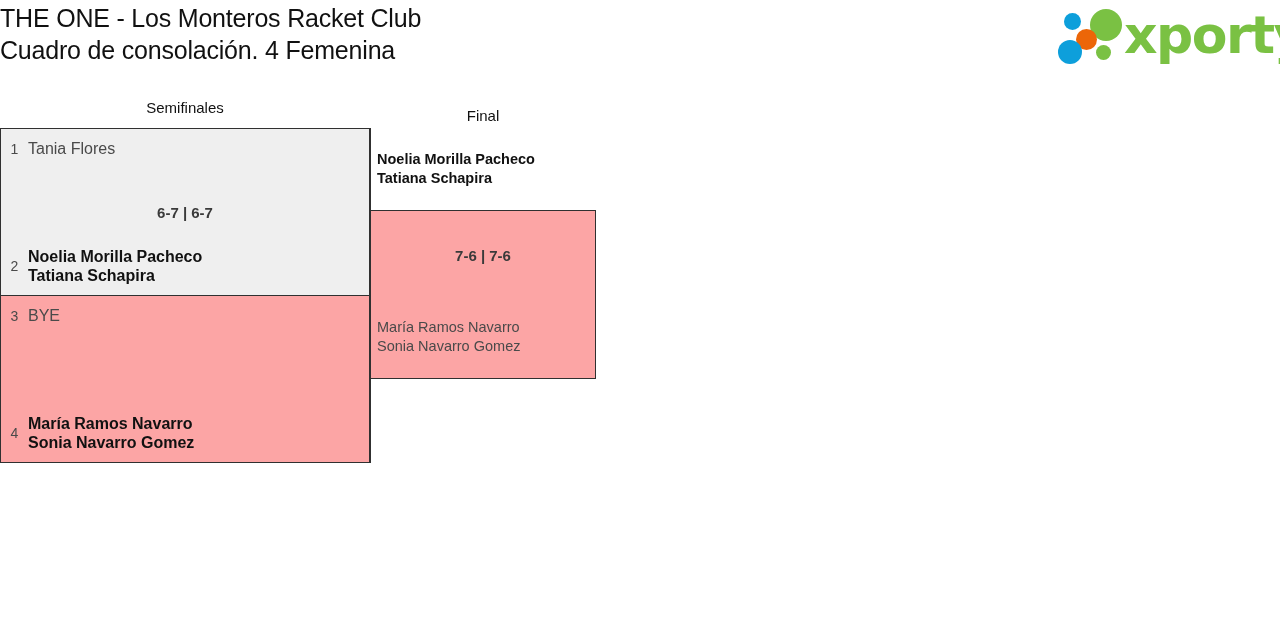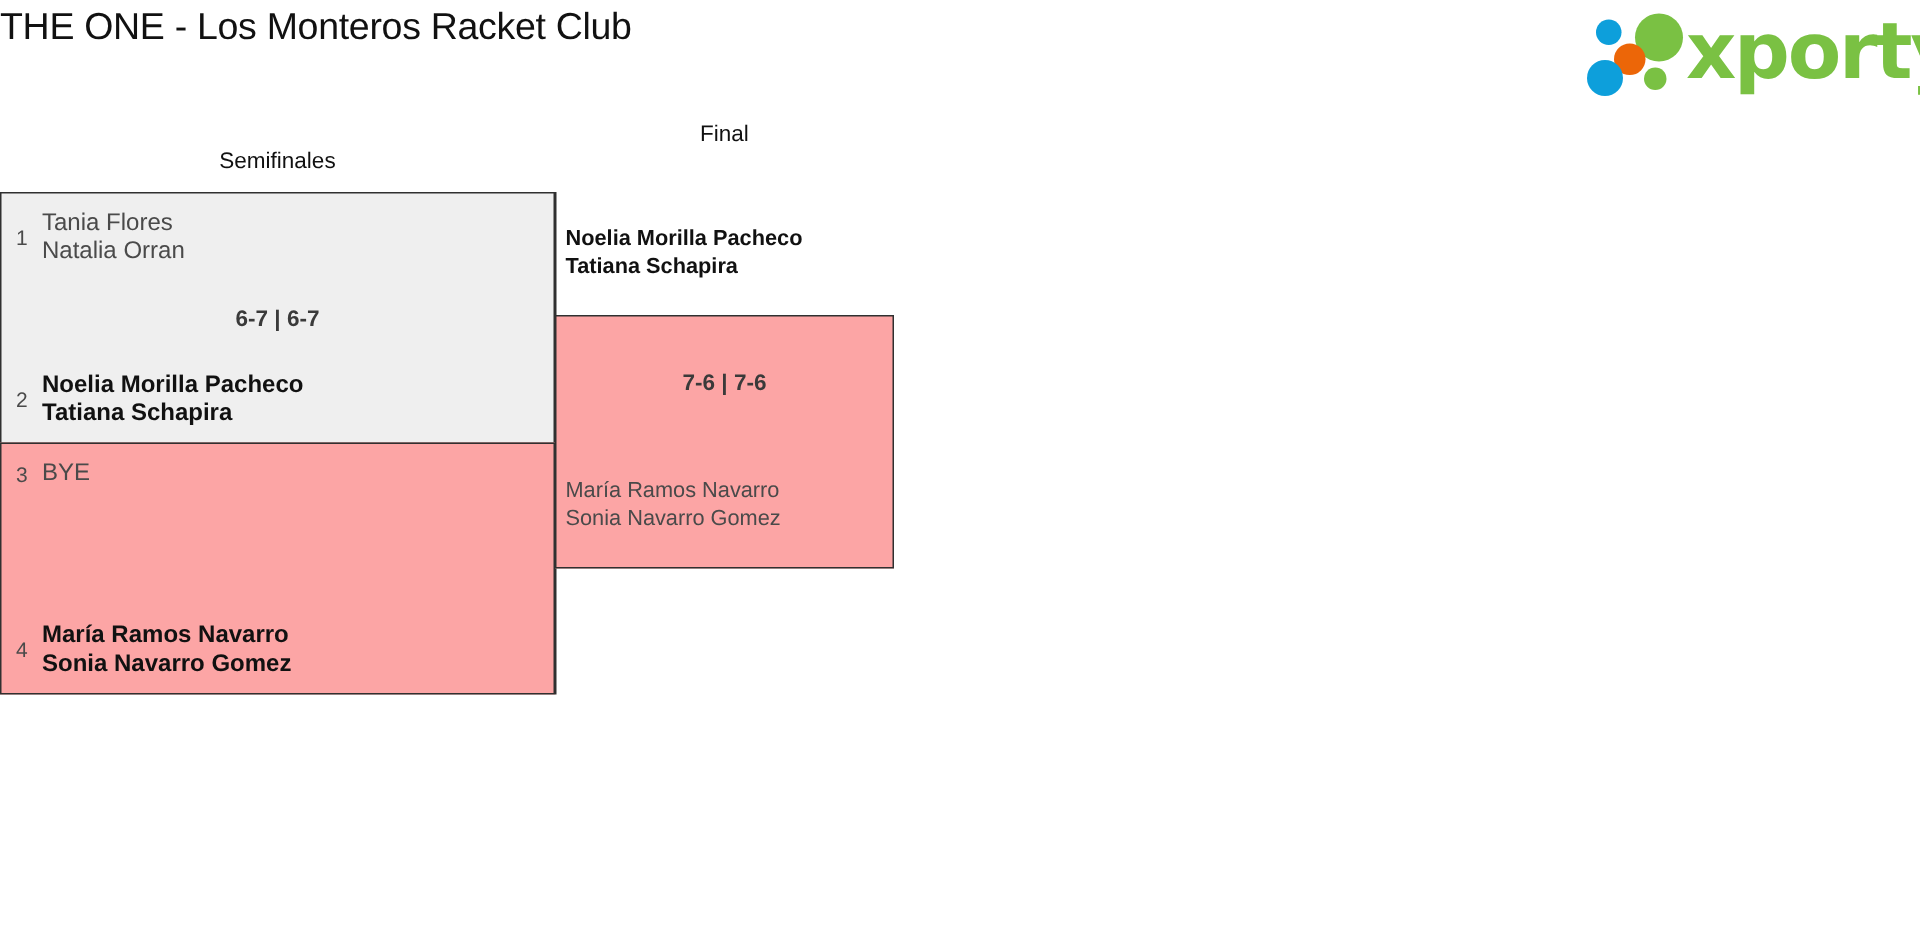--- a/index.html
+++ b/index.html
@@ -87,21 +87,21 @@
 
   .round-header {
     position: absolute;
     font-size: 15px;
     line-height: 20px;
     color: #111111;
     font-weight: 400;
     text-align: center;
   }
   .round-header-semis { left: 0px;   top: 98px; width: 370px; }
-  .round-header-final { left: 370px; top: 80px; width: 226px; }
+  .round-header-final { left: 370px; top: 106px; width: 226px; }
 
   
   .match {
     position: absolute;
     border: 1px solid #303030;
   }
   .match.shaded { background: #efefef; }
   .match.plain  { background: #fca5a5; }
 
   .match-sf1 { left: 0px;   top: 128px; width: 370px; height: 168px; }
@@ -174,20 +174,21 @@
   .fin-bottom { left: 377px; top: 318px; color: #4a4a4a; font-weight: 400; }
 </style>
 </head>
 <body>
 
 <div class="page">
 
   <div class="header">
     <div class="title-block">
       <div class="title-line">THE ONE - Los Monteros Racket Club</div>
+      <div class="title-line">Cuadro de consolación. 4 Femenina</div>
     </div>
 
     <div class="logo">
       <div class="logo-dots">
         <span class="dot dot-blue-sm"></span>
         <span class="dot dot-green-lg"></span>
         <span class="dot dot-orange"></span>
         <span class="dot dot-blue-lg"></span>
         <span class="dot dot-green-sm"></span>
       </div>
@@ -198,21 +199,20 @@
   <div class="bracket">
 
     <div class="round-header round-header-semis">Semifinales</div>
     <div class="round-header round-header-final">Final</div>
 
     <div class="match shaded match-sf1">
       <div class="slot slot-top loser">
         <span class="seed">1</span>
         <span class="names">
           <span class="nm">Tania Flores</span>
-          <span class="nm">Natalia Orran</span>
         </span>
       </div>
       <div class="score score-sf1">6-7 | 6-7</div>
       <div class="slot slot-bottom winner">
         <span class="seed">2</span>
         <span class="names">
           <span class="nm">Noelia Morilla Pacheco</span>
           <span class="nm">Tatiana Schapira</span>
         </span>
       </div>

